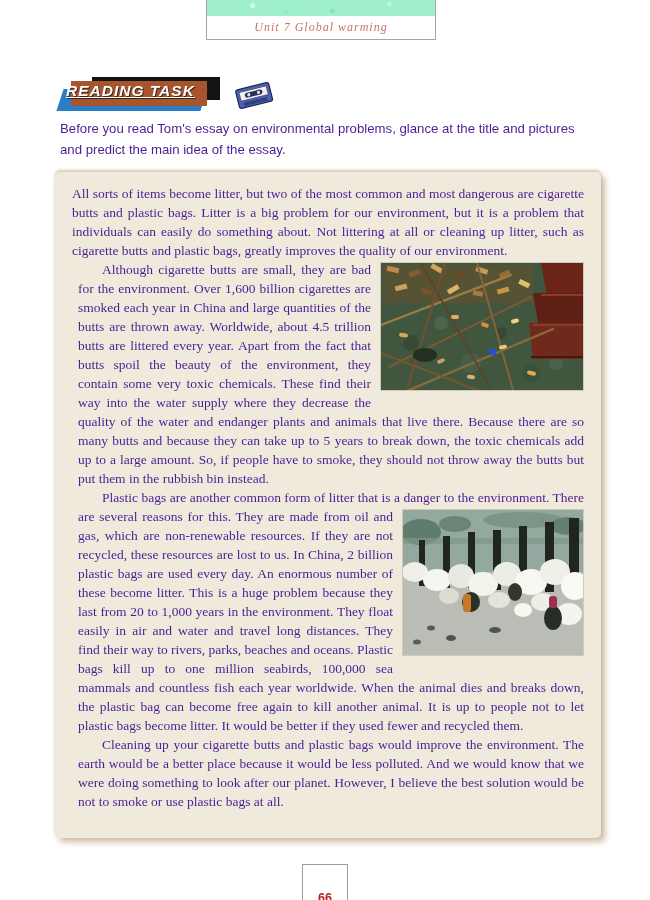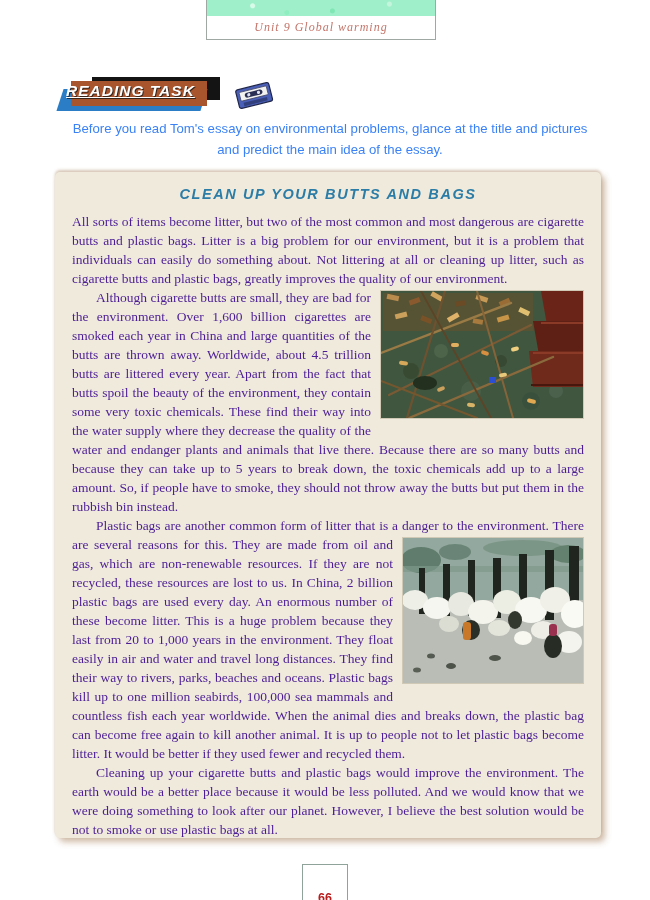--- a/index.html
+++ b/index.html
@@ -26,52 +26,52 @@
   .banner .blue{position:absolute;left:2px;top:13px;width:144px;height:22px;background:#2b7ec5;transform:skewX(-18deg);}
   .banner .brown{position:absolute;left:13px;top:5px;width:136px;height:25px;background:#a8542c;}
   .banner .label{position:absolute;left:8px;top:6px;width:160px;color:#ffffff;
     font-weight:bold;font-style:italic;font-size:15.5px;letter-spacing:1px;
     text-shadow:1px 1px 0 rgba(20,20,20,.75);white-space:nowrap;text-decoration:underline;}
 
   .cassette{position:absolute;left:232px;top:78px;width:44px;height:34px;}
 
   
   .intro{position:absolute;left:60px;top:118px;width:540px;font-size:13.2px;
-    line-height:21px;color:#3b82f6;text-align:center;}
+    line-height:21px;color:#4c1d95;}
 
   
   .essay{position:absolute;left:55px;top:172px;width:546px;height:666px;box-sizing:border-box;
     background:#efeadc;border-radius:5px;padding:12px 17px 10px 17px;
     box-shadow:4px 4px 6px rgba(150,105,60,.45), 0 -2px 3px rgba(150,105,60,.35);}
   .essay-title{text-align:center;color:#2b7ca6;font-weight:bold;font-style:italic;
     font-size:14.5px;letter-spacing:1.6px;margin:2px 0 10px 0;}
   .essay p{margin:0;font-family:"Liberation Serif",serif;font-size:13.5px;
     line-height:19px;color:#4c1d95;text-align:justify;}
-  .essay p.indent{text-indent:24px;}
+  .essay p.indent{text-indent:24px;margin-left:6px;}
   .photo{float:right;background:#efeadc;}
   .photo svg{display:block;border:1px solid #cfc9b6;}
   .photo-1{width:204px;height:129px;margin:2px 0 4px 9px;}
   .photo-2{width:182px;height:147px;margin:2px 0 4px 9px;}
   .clear{clear:both;}
 
   
   .pagenum{position:absolute;left:302px;top:864px;width:46px;border:1px solid #8fa39a;
     box-sizing:border-box;background:#ffffff;}
   .pagenum .num{display:block;text-align:center;font-size:12.5px;font-weight:bold;
     color:#b91c1c;line-height:18px;border-bottom:1px solid #8fa39a;margin-top:24px;}
   .pagenum .strip{height:9px;background:#bfe6cf;}
 </style>
 </head>
 <body>
 
 <div class="page">
 
   <div class="unit-box">
     <div class="unit-art"></div>
-    <span class="unit-label">Unit 9 Global warming</span>
+    <span class="unit-label">Unit 7 Global warming</span>
   </div>
 
   <div class="banner">
     <div class="black"></div>
     <div class="blue"></div>
     <div class="brown"></div>
     <span class="label">READING TASK</span>
   </div>
 
   <div class="cassette">
@@ -83,21 +83,20 @@
         <circle cx="17" cy="15.5" r="1.6" fill="#dfe2ee"></circle>
         <circle cx="27" cy="15.5" r="1.6" fill="#dfe2ee"></circle>
         <rect x="10" y="22" width="24" height="3.5" fill="#32407e"></rect>
       </g>
     </svg>
   </div>
 
   <div class="intro">Before you read Tom's essay on environmental problems, glance at the title and pictures and predict the main idea of the essay.</div>
 
   <div class="essay">
-    <div class="essay-title">CLEAN UP YOUR BUTTS AND BAGS</div>
 
     <p>All sorts of items become litter, but two of the most common and most dangerous are cigarette butts and plastic bags. Litter is a big problem for our environment, but it is a problem that individuals can easily do something about. Not littering at all or cleaning up litter, such as cigarette butts and plastic bags, greatly improves the quality of our environment.</p>
 
     <p class="indent">
       <span class="photo photo-1">
         <svg width="202" height="127" viewBox="0 0 202 127">
           <rect width="202" height="127" fill="#41563f"></rect>
           <g opacity="0.8">
             <circle cx="30" cy="80" r="8" fill="#37492f"></circle>
               <circle cx="90" cy="100" r="10" fill="#4b614a"></circle>

